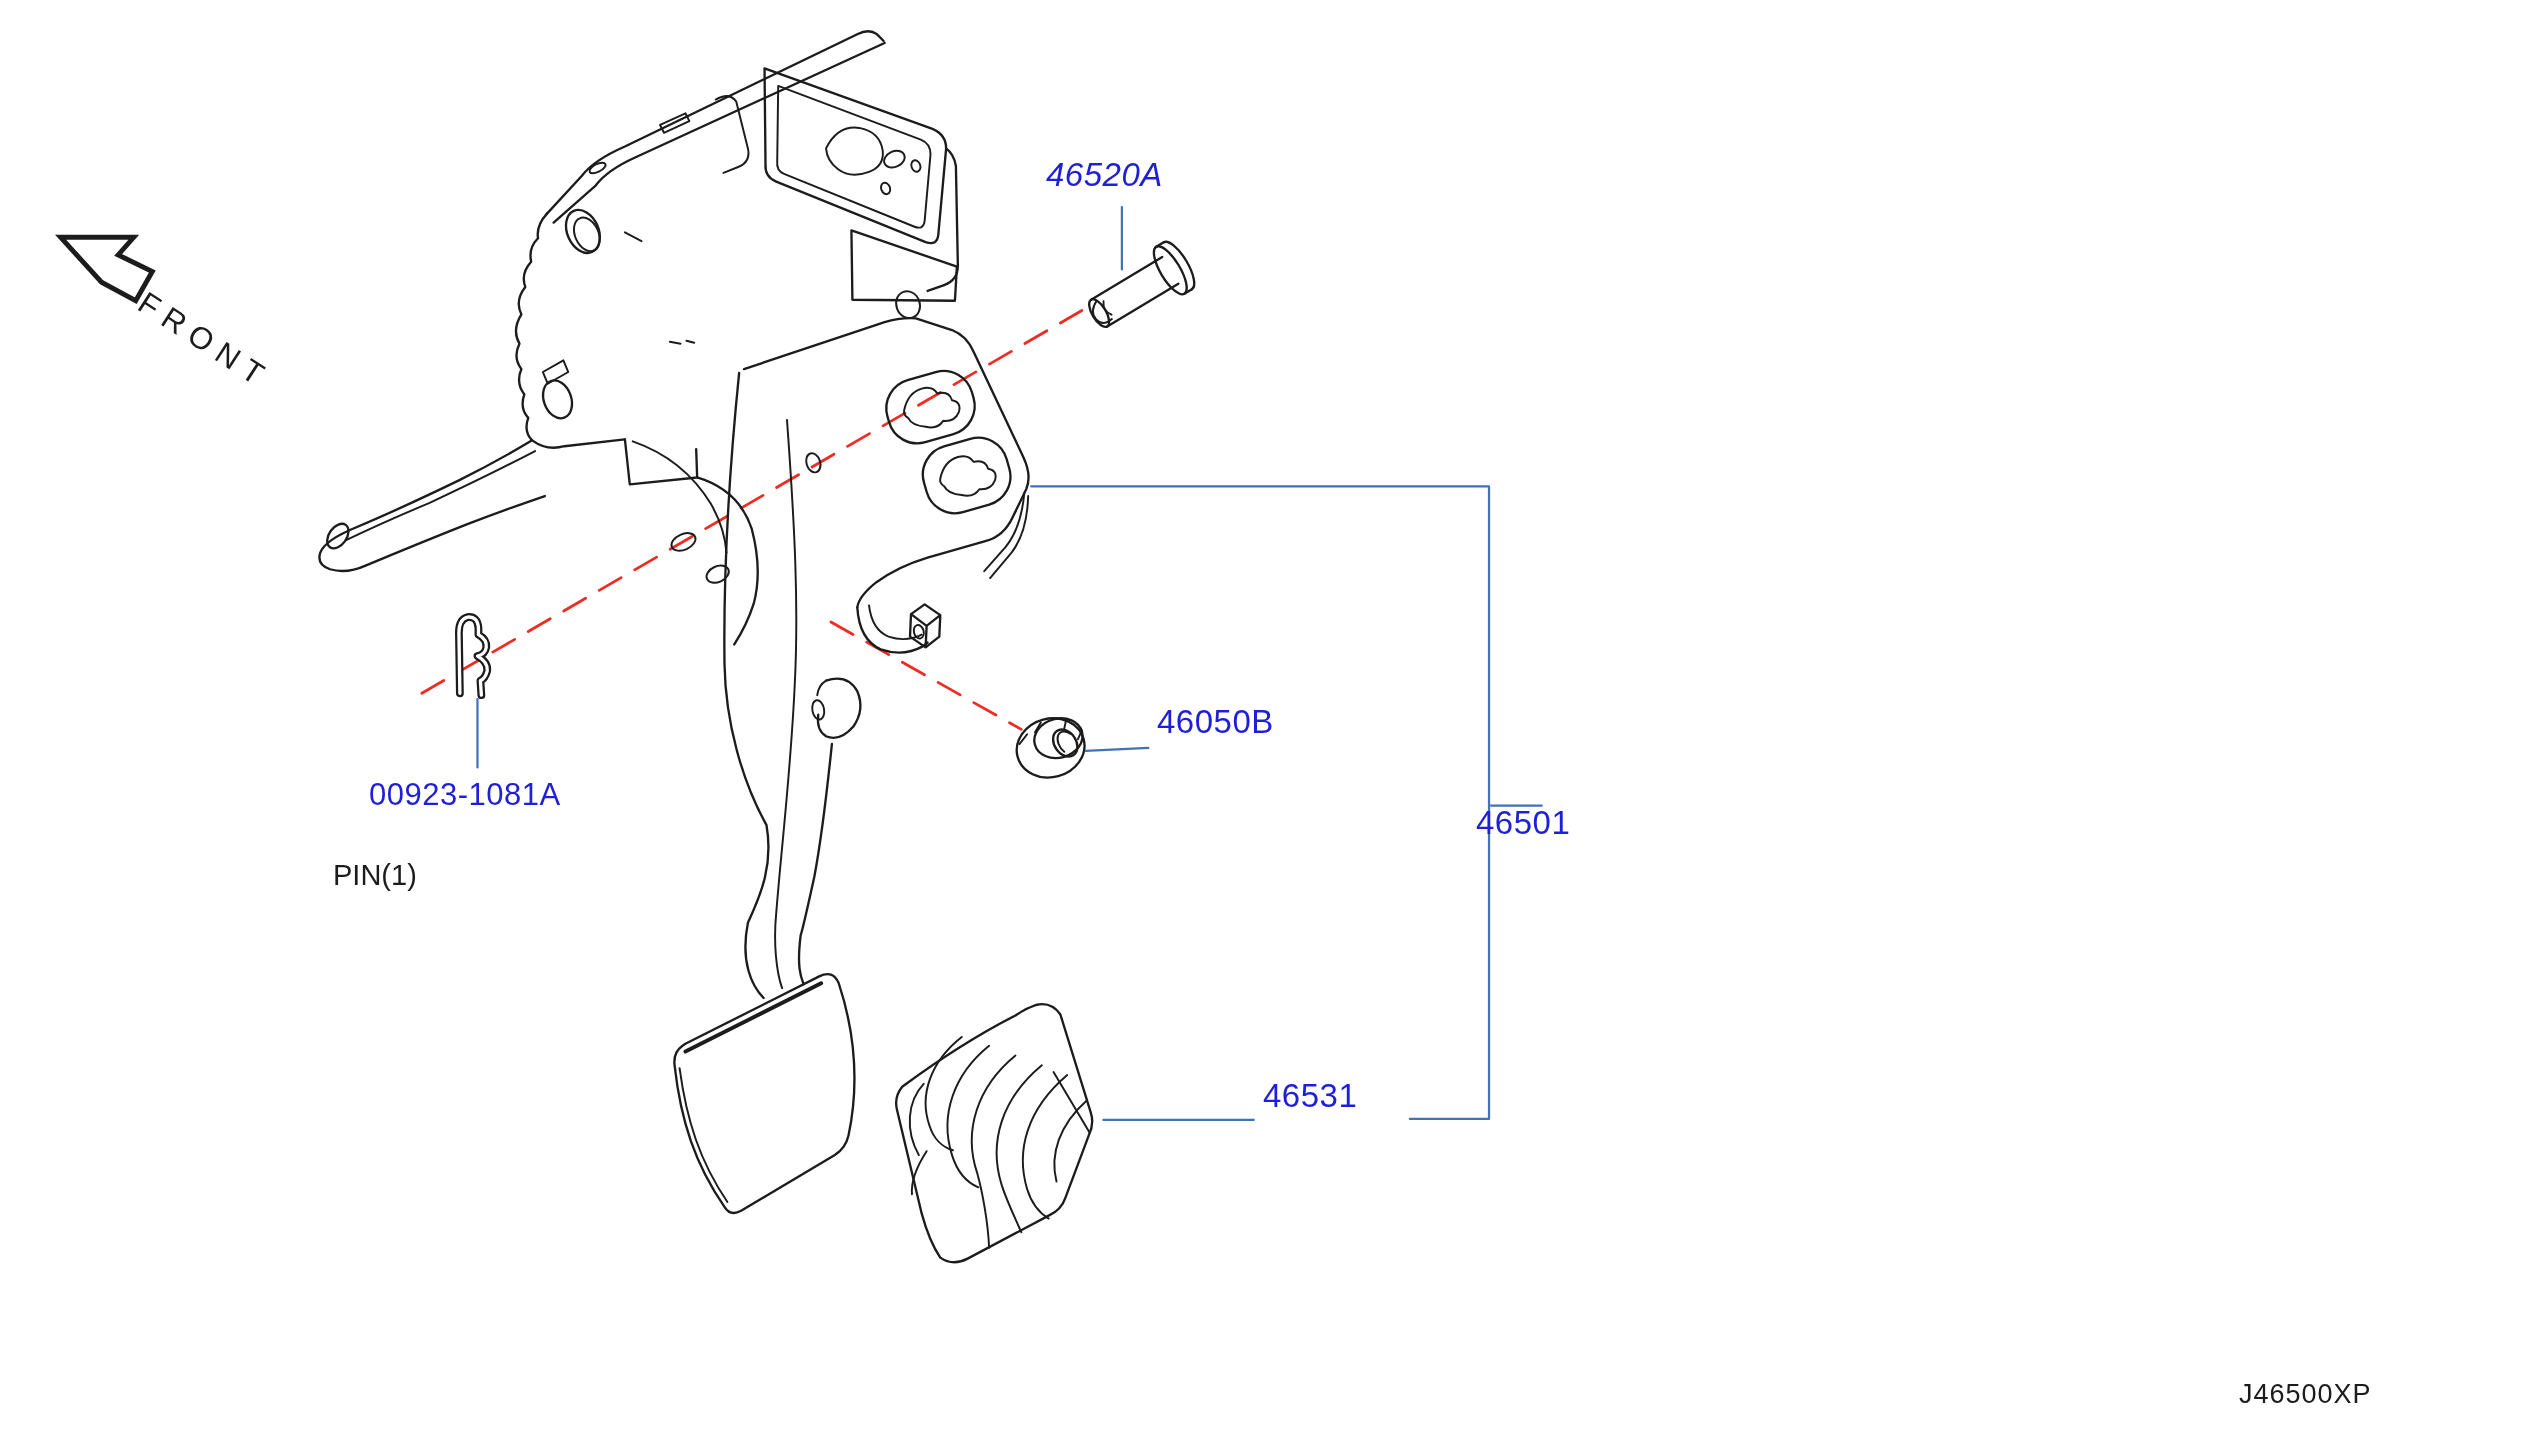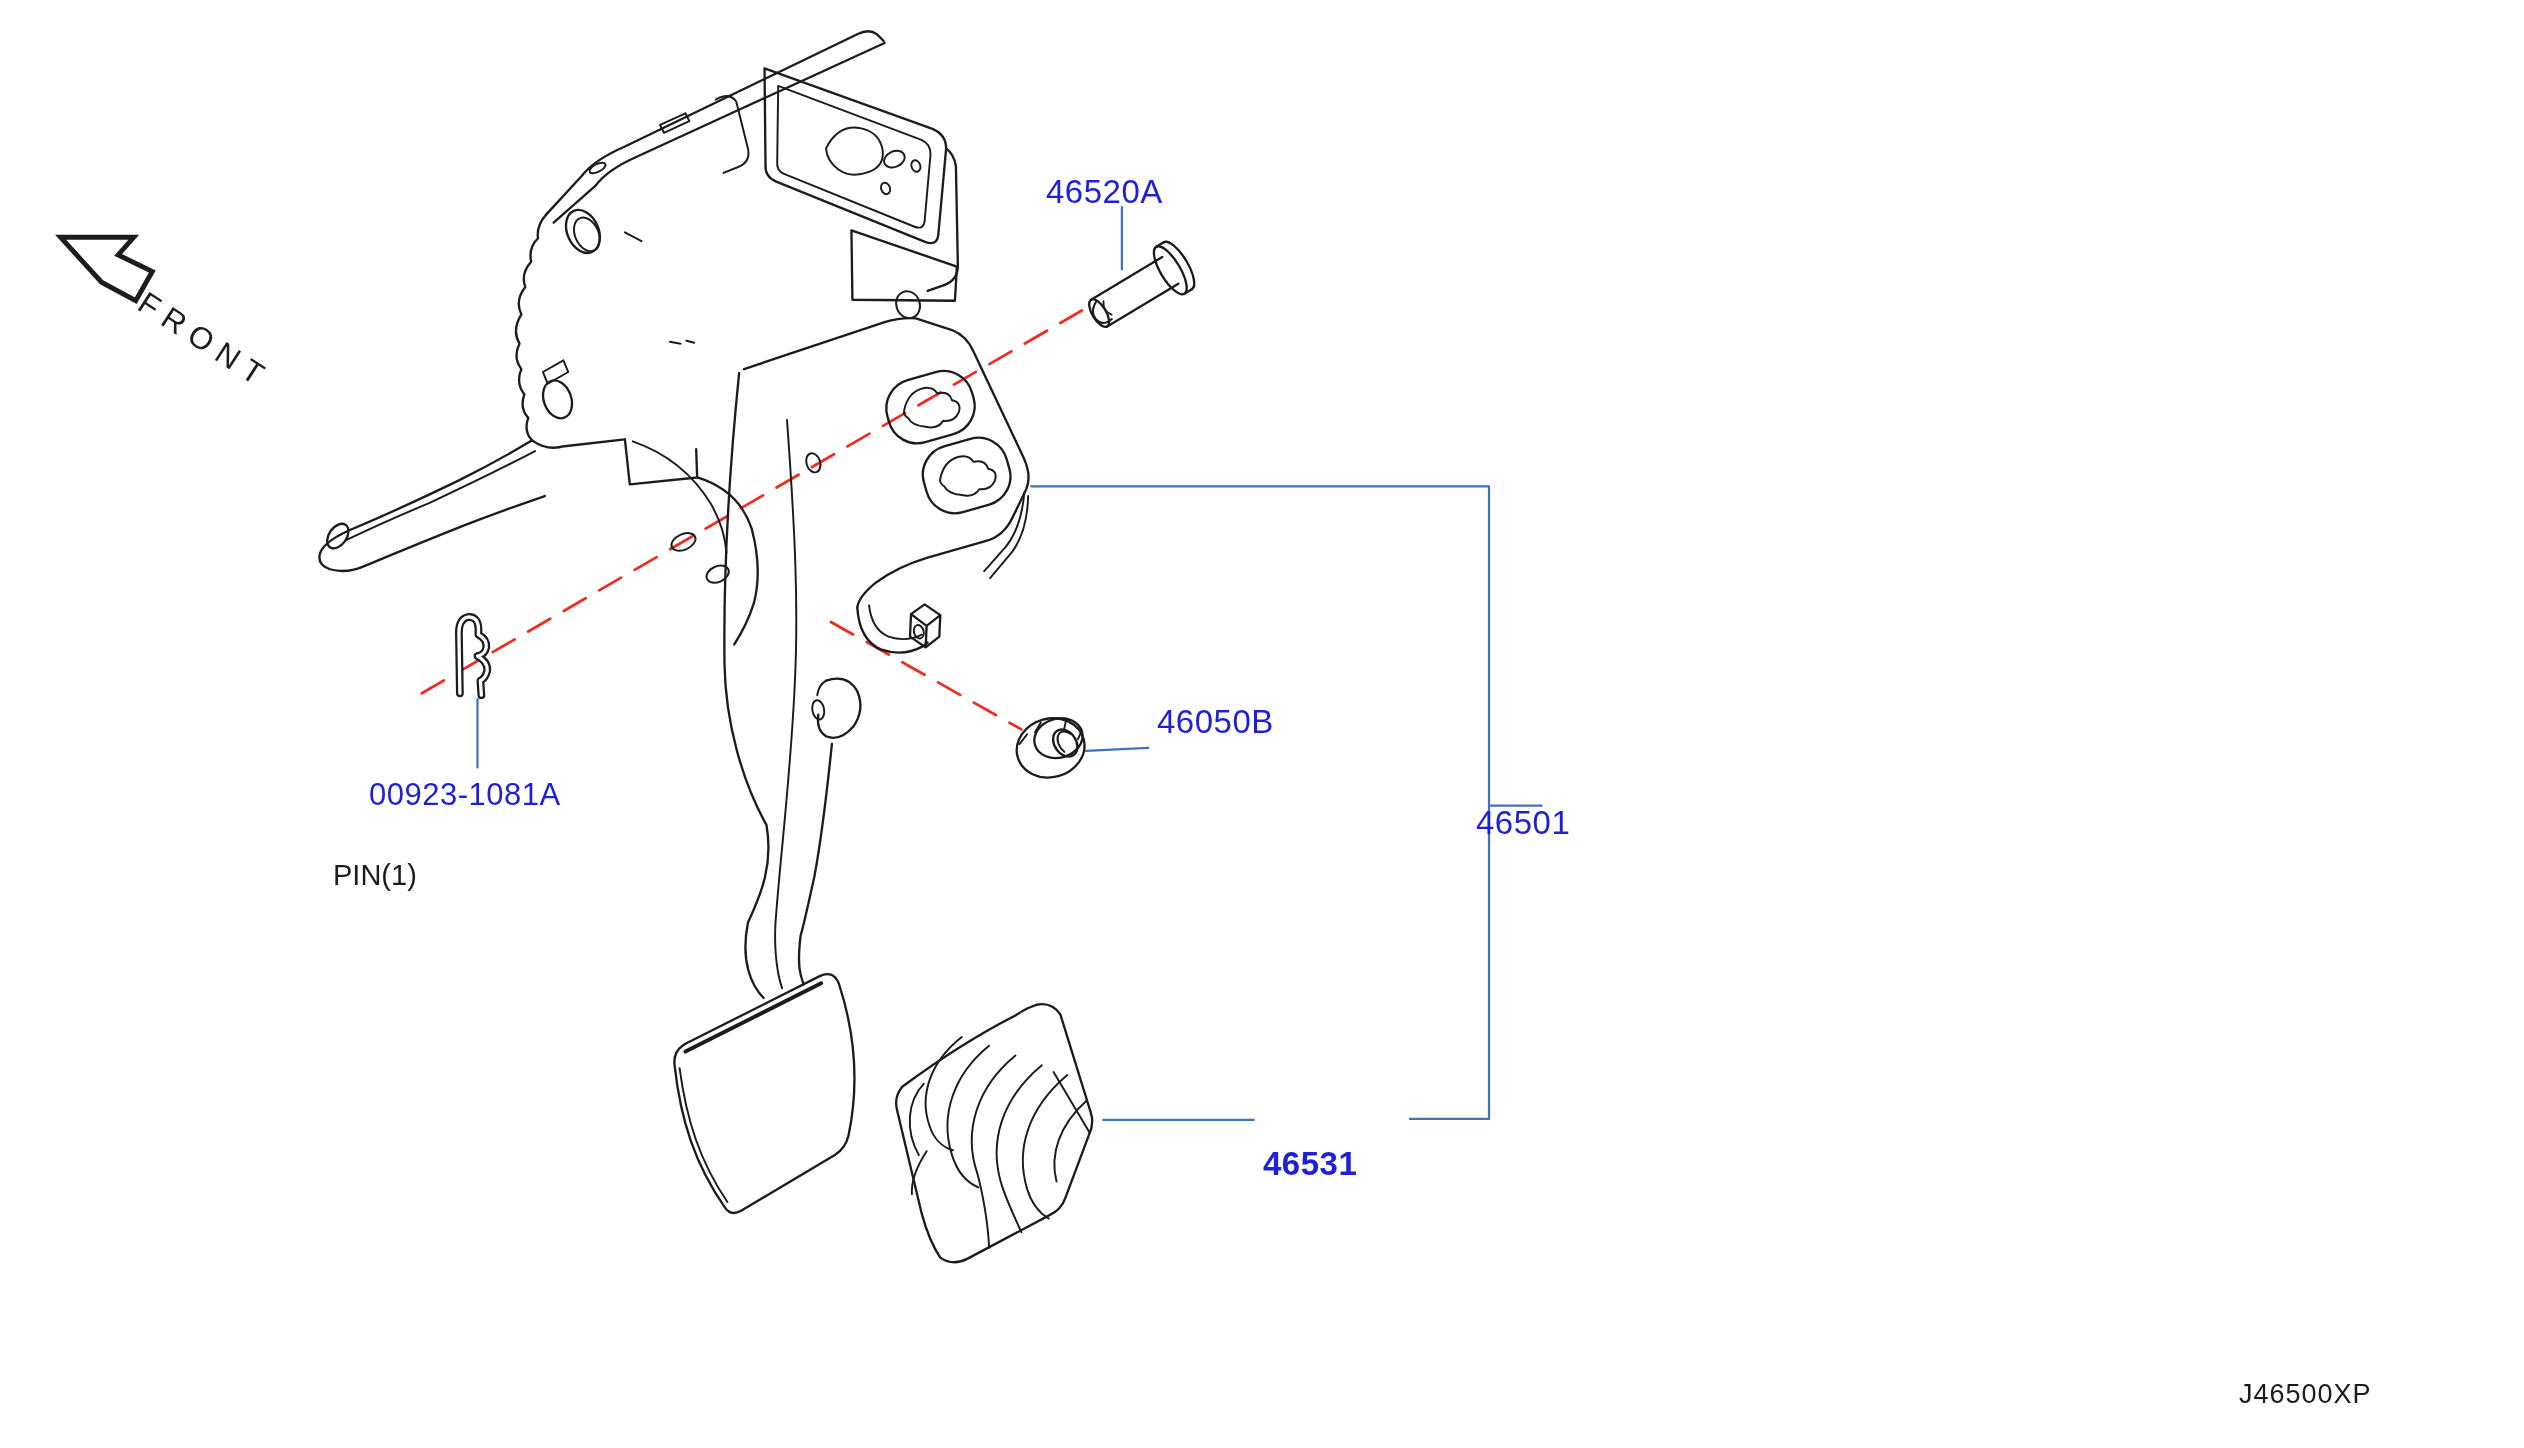--- a/index.html
+++ b/index.html
@@ -145,27 +145,27 @@
       <path class="blue" d="M489,716 L489,786"></path>
       <path class="blue" d="M1112,769 L1176,766"></path>
       <path class="blue" d="M1056,498 L1525,498 L1525,1146 L1444,1146"></path>
       <path class="blue" d="M1527,825 L1579,825"></path>
       <path class="blue" d="M1130,1147 L1284,1147"></path>
     </g>
   </svg>
 
   <div class="front-label" style="left:151px; top:285px;">FRONT</div>
 
-  <div class="part-label" style="left:1046px; top:174px;">46520A</div>
+  <div class="part-label" style="left:1046px; top:157px;font-style:italic;">46520A</div>
 
   <div class="part-label" style="left:333px; top:778px; font-size:31px;margin-left:36px;">00923-1081A</div>
 
   <div class="black-label" style="left:333px; top:825px;">PIN(1)</div>
 
   <div class="part-label" style="left:1157px; top:704px;">46050B</div>
 
   <div class="part-label" style="left:1476px; top:793px;margin-top:12px;">46501</div>
 
-  <div class="part-label" style="left:1263px; top:1146px;font-weight:bold;">46531</div>
+  <div class="part-label" style="left:1263px; top:1078px;">46531</div>
 
   <div class="diagram-code" style="left:2239px; top:1379px;">J46500XP</div>
 </div>
 
 
 </body></html>

